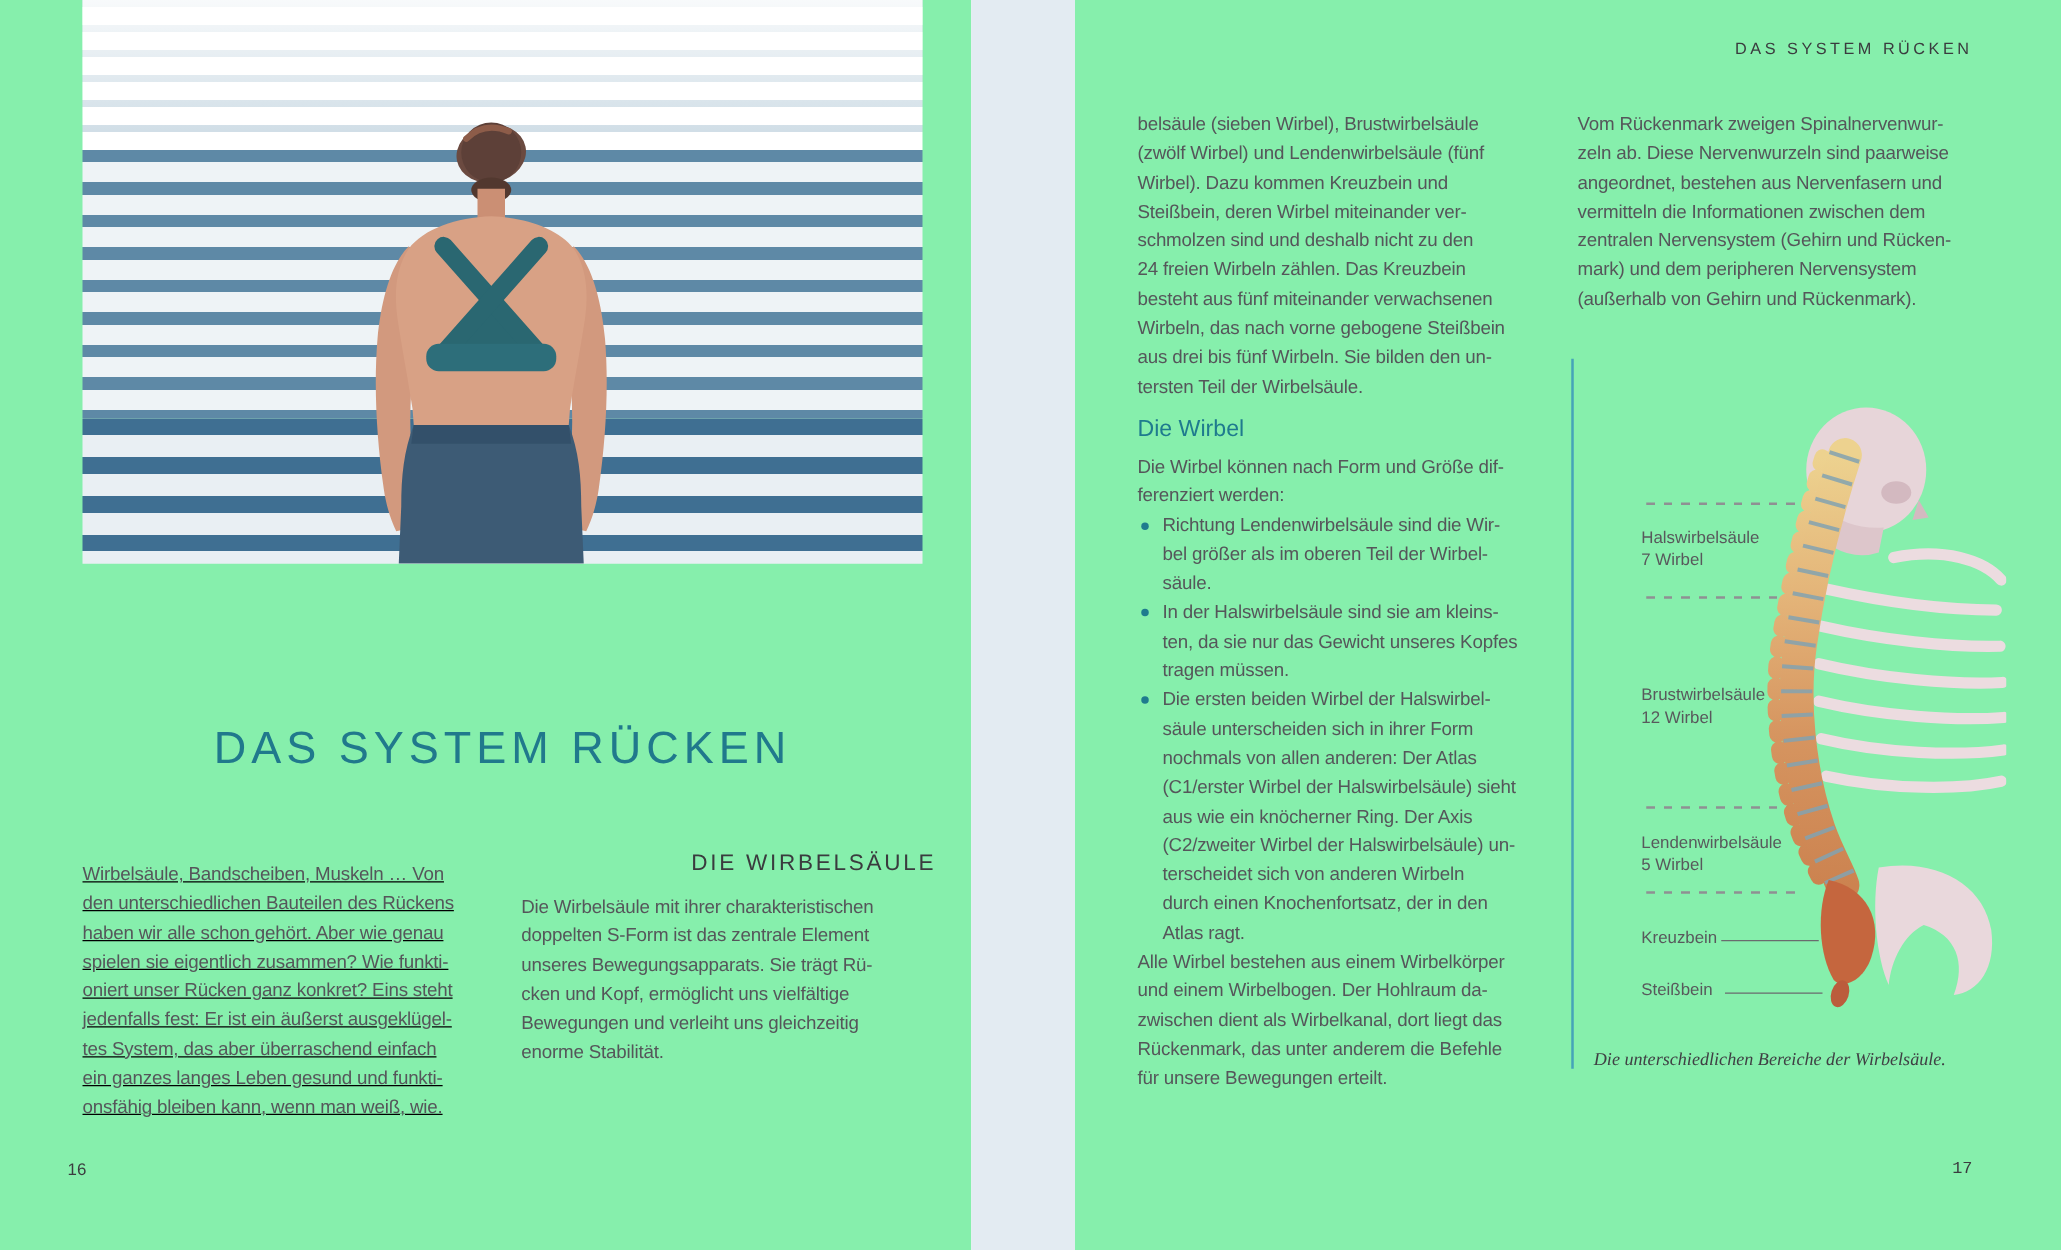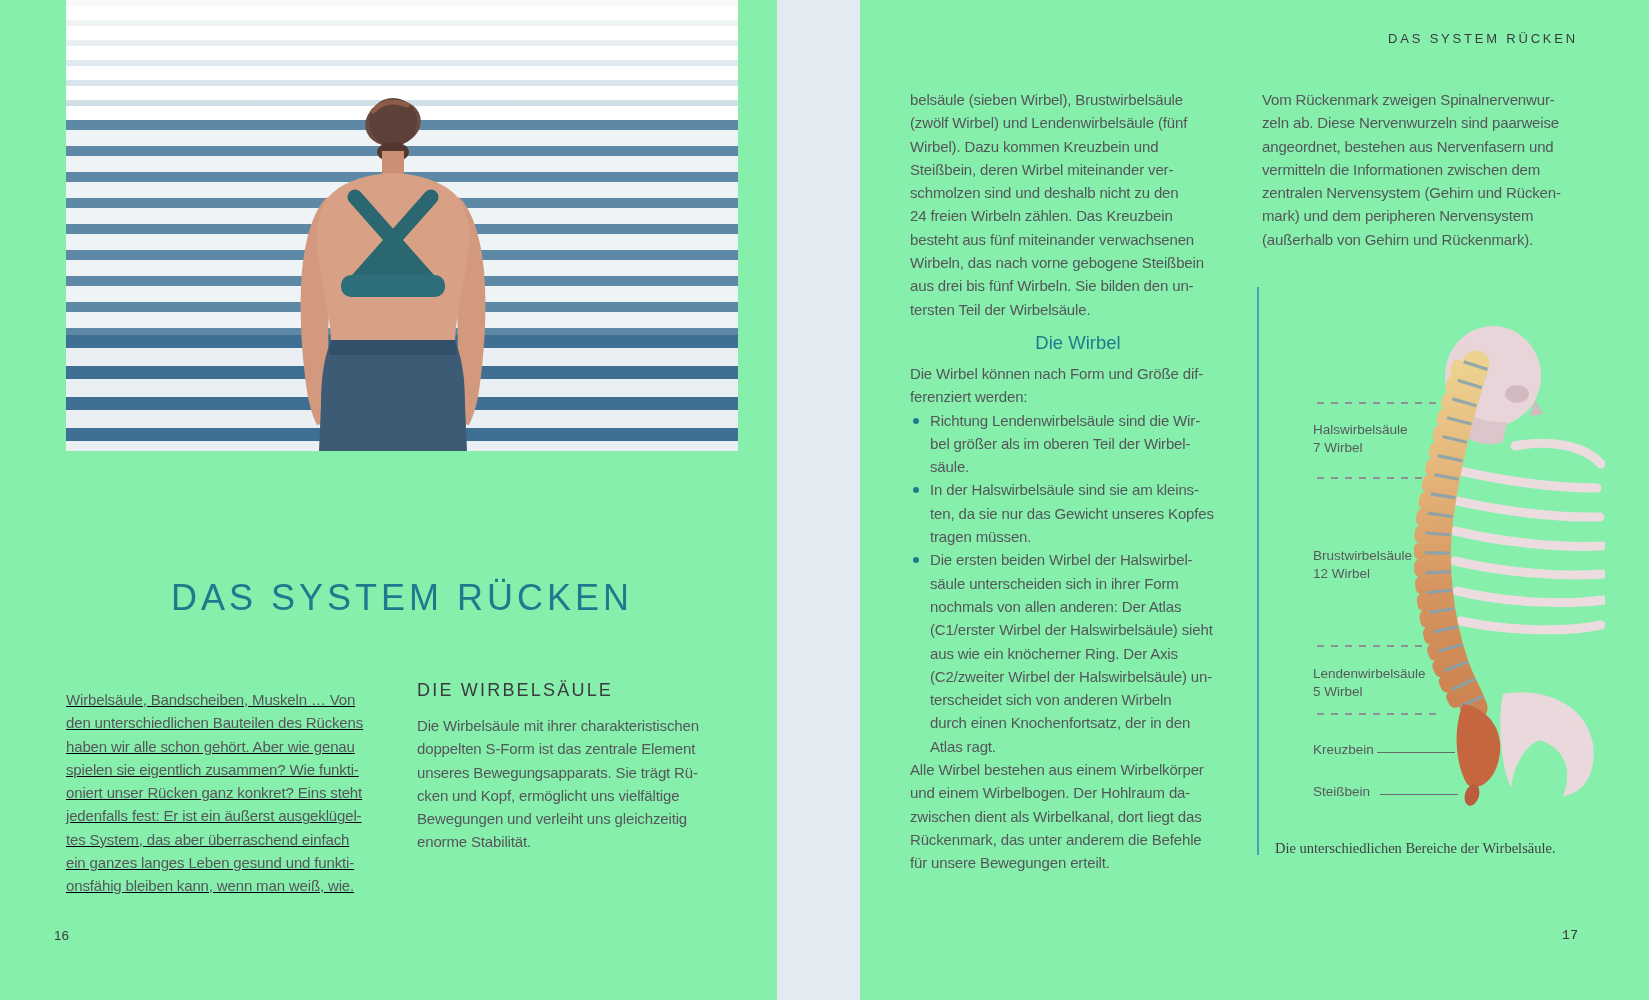--- a/index.html
+++ b/index.html
@@ -22,45 +22,45 @@
       repeating-linear-gradient(180deg,#5e89a6 0 10px,#eef3f6 10px 26px),
       repeating-linear-gradient(180deg,#3f6f92 0 13px,#e9eff3 13px 31px);
     background-size:100% 120px,100% 120px,100% 215px,100% 116px;
     background-position:0 0,0 0,0 120px,0 335px;
     background-repeat:no-repeat;}
   .woman-svg{position:absolute;left:217px;top:61px;width:220px;height:390px;}
   .title{position:absolute;left:66px;top:552px;width:672px;text-align:center;
          font-size:36px;font-weight:400;letter-spacing:4px;color:#20798c;line-height:44px;}
   .col-a{position:absolute;left:66px;top:688px;width:330px;text-decoration:underline;}
   .col-b{position:absolute;left:417px;top:678px;width:332px;}
-  .h-caps{margin:0 0 12px 0;font-size:18px;font-weight:500;letter-spacing:2.2px;color:#3a3b3e;line-height:24px;}
+  .h-caps{margin:0 0 12px 0;font-size:18px;font-weight:500;letter-spacing:2.2px;color:#3a3b3e;line-height:24px;text-align:right;}
   
   .running-header{position:absolute;top:31px;right:71px;font-size:13px;letter-spacing:2.8px;
                   color:#3a3b3e;font-weight:500;}
   .rcol1{position:absolute;left:50px;top:88px;width:336px;}
   .rcol2{position:absolute;left:402px;top:88px;width:336px;}
-  .sub-teal{margin:10px 0 7px 0;font-size:18.5px;font-weight:500;color:#1f7b8e;line-height:24px;text-align:center;}
+  .sub-teal{margin:10px 0 7px 0;font-size:18.5px;font-weight:500;color:#1f7b8e;line-height:24px;}
   ul.bullets{list-style:none;margin:0;padding:0;}
   ul.bullets li{position:relative;padding-left:20px;}
   ul.bullets li::before{content:"";position:absolute;left:3px;top:9px;width:6px;height:6px;
                         border-radius:50%;background:#1f7b8e;}
   
   .fig-rule{position:absolute;left:397px;top:287px;width:2px;height:568px;background:#45a4b8;}
   .dash{position:absolute;height:2px;width:126px;left:457px;
         background:repeating-linear-gradient(90deg,#8f9093 0 7px,transparent 7px 14px);}
   .dash-1{top:402px;} .dash-2{top:477px;} .dash-3{top:645px;} .dash-4{top:713px;}
   .fig-label{position:absolute;left:453px;font-size:13.5px;line-height:17.5px;color:#58595c;}
   .lbl-hals{top:421px;} .lbl-brust{top:547px;} .lbl-lenden{top:665px;}
   .lbl-kreuz{top:741px;} .lbl-steiss{top:783px;}
   .leader{position:absolute;height:1px;background:#6a6b6e;}
   .leader-kreuz{left:517px;top:752px;width:78px;}
   .leader-steiss{left:520px;top:794px;width:78px;}
   .spine-svg{position:absolute;left:495px;top:296px;width:250px;height:515px;}
   .caption{position:absolute;left:415px;top:840px;font-family:"Liberation Serif",serif;
-           font-size:14.5px;color:#3f4044;}
+           font-style:italic;font-size:14.5px;color:#3f4044;}
   .pn-left{left:54px;top:928px;}
   .pn-right{right:71px;top:928px;font-family:Liberation Mono, monospace;}
 </style>
 </head>
 <body>
 
 <div class="spread">
 
   <div class="page page-left">
 

